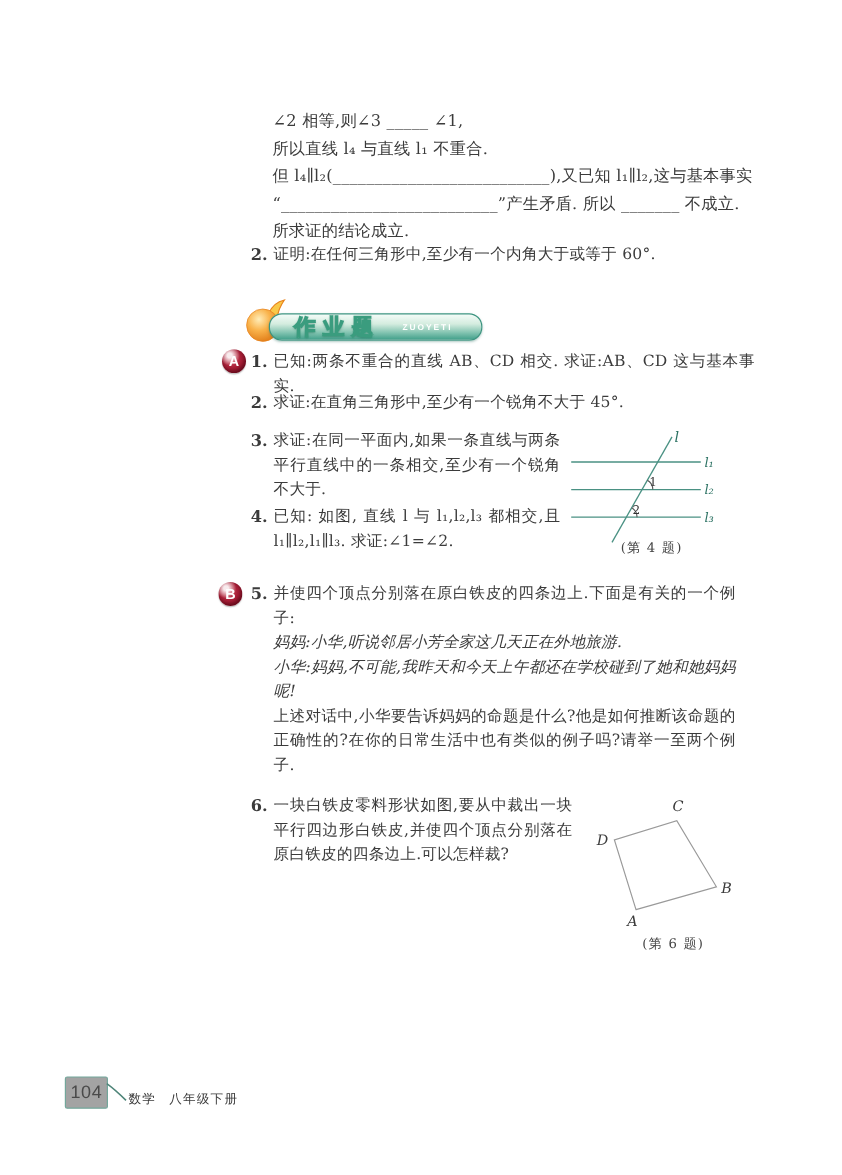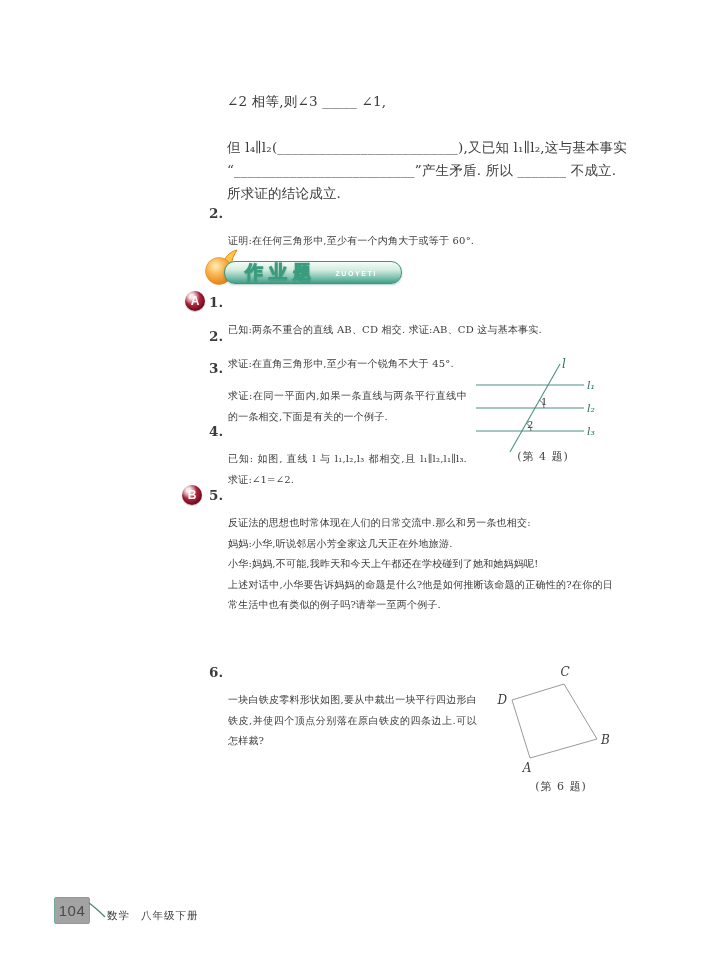--- a/index.html
+++ b/index.html
@@ -11,26 +11,25 @@
   .intro-line{
     position:absolute;left:227px;font-size:13.5px;line-height:23px;white-space:nowrap;
     letter-spacing:.2px;
   }
   
   .problem{position:absolute;}
   .pnum{
     position:absolute;left:0;top:0;font-weight:bold;font-size:13.5px;line-height:20.5px;
   }
   .ptext{
-    margin-left:19px;font-size:10px;line-height:20.5px;text-align:justify;
+    margin-left:19px;font-size:13px;line-height:20.5px;text-align:justify;
     letter-spacing:.2px;
-    margin-top:28px;
   }
   .ptext p{margin:0;}
-  .kai{}
+  .kai{font-style:italic;}
   
   .badge{
     position:absolute;width:20px;height:20px;border-radius:50%;
     color:#fff;font:bold 12px/20px "Liberation Sans","DejaVu Sans",sans-serif;
     text-align:center;
     background:
       radial-gradient(circle at 32% 26%, rgba(255,255,255,.9) 0 10%, rgba(255,255,255,0) 42%),
       radial-gradient(circle at 42% 40%, #cf4a5c 0%, #a81f37 45%, #7c0e24 85%);
     box-shadow:inset -1px -2px 3px rgba(60,0,10,.45), 0 1px 1px rgba(0,0,0,.25);
   }
@@ -69,20 +68,21 @@
     position:absolute;top:909px;font-weight:normal;font-size:10.5px;color:#3a3a3a;
     font-family:"Liberation Sans","DejaVu Sans",sans-serif;letter-spacing:1px;
   }
 </style>
 </head>
 <body>
 
 <div class="page">
 
   <div class="intro-line" style="top:90px">∠2 相等,则∠3 _____ ∠1,</div>
+  <div class="intro-line" style="top:113px">所以直线 l₄ 与直线 l₁ 不重合.</div>
   <div class="intro-line" style="top:159px">“__________________________”产生矛盾. 所以 _______ 不成立.</div>
   <div class="intro-line" style="top:136px">但 l₄∥l₂(__________________________),又已知 l₁∥l₂,这与基本事实</div>
   <div class="intro-line" style="top:182px">所求证的结论成立.</div>
 
   <div class="problem" style="left:209px;top:203px;width:430px">
     <span class="pnum">2.</span>
     <div class="ptext">证明:在任何三角形中,至少有一个内角大于或等于 60°.</div>
   </div>
 
   <svg class="banner-ball" width="40" height="40" viewBox="0 0 40 40">
@@ -108,21 +108,21 @@
     <div class="ptext">已知:两条不重合的直线 AB、CD 相交. 求证:AB、CD 这与基本事实.</div>
   </div>
 
   <div class="problem" style="left:209px;top:326px;width:420px">
     <span class="pnum">2.</span>
     <div class="ptext">求证:在直角三角形中,至少有一个锐角不大于 45°.</div>
   </div>
 
   <div class="problem" style="left:209px;top:358px;width:258px">
     <span class="pnum">3.</span>
-    <div class="ptext">求证:在同一平面内,如果一条直线与两条平行直线中的一条相交,下面是有关的一个例子.</div>
+    <div class="ptext">求证:在同一平面内,如果一条直线与两条平行直线中的一条相交,至少有一个锐角不大于.</div>
   </div>
 
   <div class="problem" style="left:209px;top:421px;width:258px">
     <span class="pnum">4.</span>
     <div class="ptext">已知: 如图, 直线 l 与 l₁,l₂,l₃ 都相交,且 l₁∥l₂,l₁∥l₃. 求证:∠1=∠2.</div>
   </div>
 
   <svg class="fig" style="left:468px;top:358px" width="152" height="106" viewBox="0 0 152 106">
     <line x1="8" y1="27" x2="116" y2="27" stroke="#4a9183" stroke-width="1.1"></line>
     <line x1="8" y1="50" x2="116" y2="50" stroke="#4a9183" stroke-width="1.1"></line>
@@ -137,21 +137,21 @@
     <text class="math" x="119" y="54" font-size="11" fill="#2c7263">l₂</text>
     <text class="math" x="119" y="77" font-size="11" fill="#2c7263">l₃</text>
     <text x="75" y="102" font-size="11" fill="#444" text-anchor="middle" letter-spacing="1">(第 4 题)</text>
   </svg>
 
   <div class="badge" style="left:182px;top:485px">B</div>
 
   <div class="problem" style="left:209px;top:485px;width:404px">
     <span class="pnum">5.</span>
     <div class="ptext">
-      <p>反证法的思想也时常体现在人们的日常交流中.那么和另一条也相交:</p>
+      <p>并使四个顶点分别落在原白铁皮的四条边上.下面是有关的一个例子:</p>
       <p class="kai">妈妈:小华,听说邻居小芳全家这几天正在外地旅游.</p>
       <p class="kai">小华:妈妈,不可能,我昨天和今天上午都还在学校碰到了她和她妈妈呢!</p>
       <p>上述对话中,小华要告诉妈妈的命题是什么?他是如何推断该命题的正确性的?在你的日常生活中也有类似的例子吗?请举一至两个例子.</p>
     </div>
   </div>
 
   <div class="problem" style="left:209px;top:662px;width:268px">
     <span class="pnum">6.</span>
     <div class="ptext">一块白铁皮零料形状如图,要从中裁出一块平行四边形白铁皮,并使四个顶点分别落在原白铁皮的四条边上.可以怎样裁?</div>
   </div>

